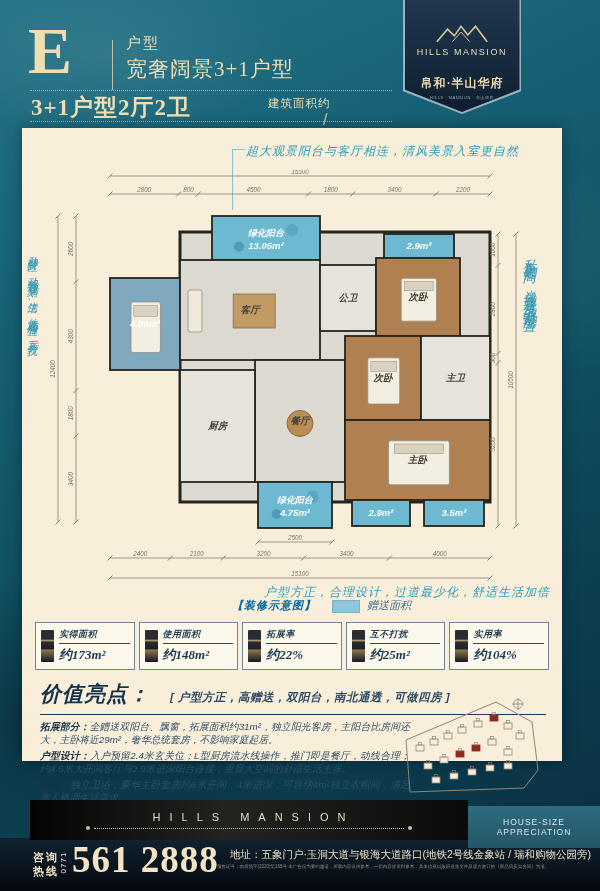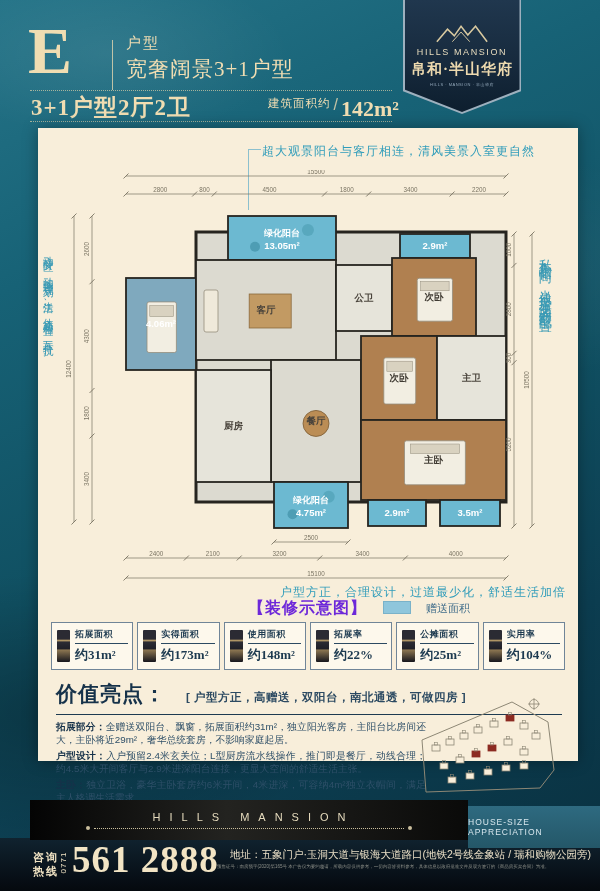--- a/index.html
+++ b/index.html
@@ -17,53 +17,53 @@
     font-family:"Liberation Serif","DejaVu Serif",serif;font-weight:bold;color:#f0ddb2;}
   .hdr-div{position:absolute;left:112px;top:40px;width:1px;height:50px;background:rgba(240,221,178,.75);}
   .type-label{position:absolute;left:126px;top:34px;font-size:15px;color:#f0ddb2;letter-spacing:2px;}
   .type-title{position:absolute;left:126px;top:55px;font-size:21px;font-weight:normal;color:#f0ddb2;
     font-family:"Liberation Serif","DejaVu Serif",serif;letter-spacing:1px;}
   .dotted{position:absolute;height:0;border-top:1.5px dotted rgba(235,215,170,.65);}
   .dot1{left:30px;top:90px;width:362px;}
   .dot2{left:30px;top:121px;width:362px;}
   .spec{position:absolute;left:31px;top:92px;font-size:23px;font-weight:bold;color:#f0ddb2;
     font-family:"Liberation Serif","DejaVu Serif",serif;letter-spacing:1px;}
-  .area-wrap{position:absolute;left:268px;top:96px;display:flex;align-items:flex-start;color:#f0ddb2;}
+  .area-wrap{position:absolute;left:268px;top:96px;display:flex;align-items:flex-end;color:#f0ddb2;flex-direction:column;}
   .area-label{font-size:11.5px;letter-spacing:1px;}
   .area-slash{font-size:16px;margin:0 3px;opacity:.8;}
   .area-value{font-size:22px;font-weight:bold;font-family:"Liberation Serif","DejaVu Serif",serif;}
 
   
   .badge{position:absolute;left:403px;top:0;width:118px;height:114px;
     clip-path:polygon(0 0,100% 0,100% 80%,50% 100%,0 80%);background:#9db0be;}
   .badge-in{position:absolute;left:1.5px;top:0;right:1.5px;bottom:2px;
     clip-path:polygon(0 0,100% 0,100% 80%,50% 100%,0 80%);
     background:linear-gradient(180deg,#20374e 0%,#16293c 60%,#0d1e2e 100%);
     display:flex;flex-direction:column;align-items:center;}
   .badge svg{margin-top:22px;}
   .brand-en{font-size:9px;letter-spacing:1.6px;color:#e9ddbf;margin-top:3px;white-space:nowrap;}
-  .brand-cn{font-size:15px;font-weight:bold;color:#ecd9ae;margin-top:3px;letter-spacing:1px;
+  .brand-cn{font-size:12px;font-weight:bold;color:#ecd9ae;margin-top:18px;letter-spacing:1px;
     font-family:"Liberation Serif","DejaVu Serif",serif;white-space:nowrap;}
   .brand-tag{font-size:4px;color:#93a8ba;margin-top:3px;letter-spacing:.5px;}
 
   
-  .frame{position:absolute;left:38px;top:128px;width:540px;height:633px;background:#f8eeda;
-    box-shadow:0 0 14px rgba(0,0,0,.35);}
+  .frame{position:absolute;left:22px;top:128px;width:540px;height:633px;background:#f8eeda;
+    box-shadow:0 0 14px rgba(0,0,0,.35);font-style:italic;}
   .anno-top{position:absolute;left:224px;top:15px;font-size:12px;color:#2f9cba;letter-spacing:1px;}
   .leader{position:absolute;left:210px;top:21px;width:12px;height:60px;
     border-left:1px solid #8cc0ce;border-top:1px solid #8cc0ce;}
   #plan-svg{position:absolute;left:18px;top:42px;}
   .vnote{position:absolute;font-size:10.5px;color:#3899b4;letter-spacing:2px;
     writing-mode:vertical-rl;line-height:1.6;}
   .vnote-left{left:2px;top:120px;height:290px;}
   .vnote-right{left:496px;top:120px;height:208px;font-size:13px;letter-spacing:3px;}
   .anno-bottom{position:absolute;right:12px;top:456px;font-size:12px;color:#2f9cba;letter-spacing:1px;}
   .legend-row{position:absolute;left:210px;top:470px;display:flex;align-items:center;gap:16px;}
-  .legend-title{font-size:16px;font-weight:bold;color:#6d28d9;letter-spacing:1px;}
-  .legend-item{display:flex;align-items:flex-start;gap:15px;}
+  .legend-title{font-size:11px;font-weight:bold;color:#0369a1;letter-spacing:1px;}
+  .legend-item{display:flex;align-items:flex-end;gap:7px;}
   .swatch{width:26px;height:11px;background:#8fc6dc;border:1px solid #7ab2c9;}
   .legend-gift{font-size:11px;color:#44708c;}
 
   
   .stats-row{position:absolute;left:13px;top:494px;width:514px;display:flex;gap:4px;}
   .stat-box{flex:1;background:#fdf8ec;border:1px solid #708598;display:flex;align-items:center;
     gap:5px;padding:4px 4px 4px 5px;height:38px;}
   .stat-icon{width:13px;height:32px;border-radius:1px;flex:none;
     background:linear-gradient(180deg,#2b2b33 0%,#2b2b33 28%,#b49967 33%,#2b2b33 38%,#202028 58%,#8a7450 63%,#16161d 100%);}
   .stat-col{flex:1;display:flex;flex-direction:column;align-items:flex-start;}
@@ -91,21 +91,21 @@
     background:linear-gradient(90deg,#040404 0%,#232320 45%,#0a0a09 100%);
     display:flex;flex-direction:column;align-items:center;justify-content:center;}
   .brand-bar-text{font-size:11px;letter-spacing:9px;color:#e6dbbd;padding-left:9px;}
   .brand-dots{width:310px;border-top:1.5px dotted #cabf9e;margin-top:5px;position:relative;}
   .brand-dots::before,.brand-dots::after{content:"";position:absolute;top:-3px;width:4px;height:4px;
     border-radius:50%;background:#cabf9e;}
   .brand-dots::before{left:-8px;} .brand-dots::after{right:-8px;}
   .tag-bar{position:absolute;left:468px;top:806px;width:132px;height:42px;
     background:linear-gradient(180deg,#2e6a80 0%,#245768 100%);
     display:flex;align-items:center;justify-content:center;}
-  .tag-bar-text{font-size:8.5px;letter-spacing:1px;color:#d7e7ee;}
+  .tag-bar-text{font-size:8.5px;letter-spacing:1px;color:#d7e7ee;text-align:center;}
   .hotline{position:absolute;left:33px;top:851px;font-size:11px;color:#efe2c3;line-height:1.25;
     font-weight:bold;letter-spacing:2px;}
   .hot-code{position:absolute;left:53px;top:858px;font-size:8px;color:#efe2c3;
     transform:rotate(-90deg);transform-origin:center;letter-spacing:1px;}
   .phone{position:absolute;left:72px;top:838px;font-size:37px;font-weight:bold;color:#f2e4c4;
     font-family:"Liberation Serif","DejaVu Serif",serif;letter-spacing:1px;}
   .addr{position:absolute;left:216px;top:848px;width:380px;font-size:10.5px;color:#ead deleted;}
   .addr{position:absolute;left:216px;top:848px;width:380px;font-size:10.5px;color:#eadfc6;white-space:nowrap;padding-left:14px;}
   .disclaimer{position:absolute;left:217px;top:864px;width:372px;font-size:4.5px;color:#8d9089;line-height:1.4;}
 </style>
@@ -265,28 +265,20 @@
     <span class="legend-item">
       <span class="swatch"></span>
       <span class="legend-gift">赠送面积</span>
     </span>
   </div>
 
   <div class="stats-row" id="stats-row">
       <div class="stat-box">
         <div class="stat-icon"></div>
         <div class="stat-col">
-          <div class="stat-label">拓展面积</div>
-          <div class="stat-line"></div>
-          <div class="stat-value">约31m²</div>
-        </div>
-      </div>
-      <div class="stat-box">
-        <div class="stat-icon"></div>
-        <div class="stat-col">
           <div class="stat-label">实得面积</div>
           <div class="stat-line"></div>
           <div class="stat-value">约173m²</div>
         </div>
       </div>
       <div class="stat-box">
         <div class="stat-icon"></div>
         <div class="stat-col">
           <div class="stat-label">使用面积</div>
           <div class="stat-line"></div>
@@ -297,21 +289,21 @@
         <div class="stat-icon"></div>
         <div class="stat-col">
           <div class="stat-label">拓展率</div>
           <div class="stat-line"></div>
           <div class="stat-value">约22%</div>
         </div>
       </div>
       <div class="stat-box">
         <div class="stat-icon"></div>
         <div class="stat-col">
-          <div class="stat-label">公摊面积</div>
+          <div class="stat-label">互不打扰</div>
           <div class="stat-line"></div>
           <div class="stat-value">约25m²</div>
         </div>
       </div>
       <div class="stat-box">
         <div class="stat-icon"></div>
         <div class="stat-col">
           <div class="stat-label">实用率</div>
           <div class="stat-line"></div>
           <div class="stat-value">约104%</div>

